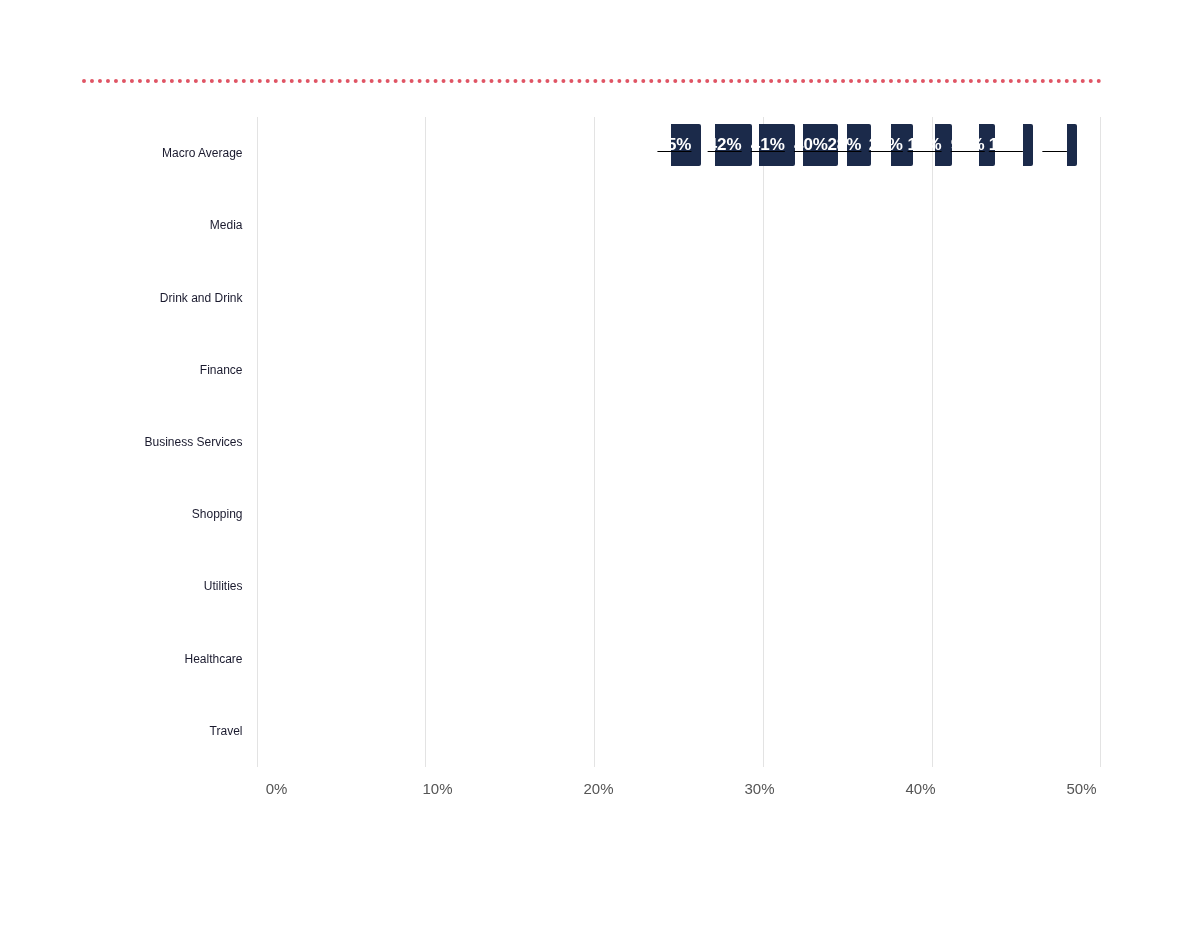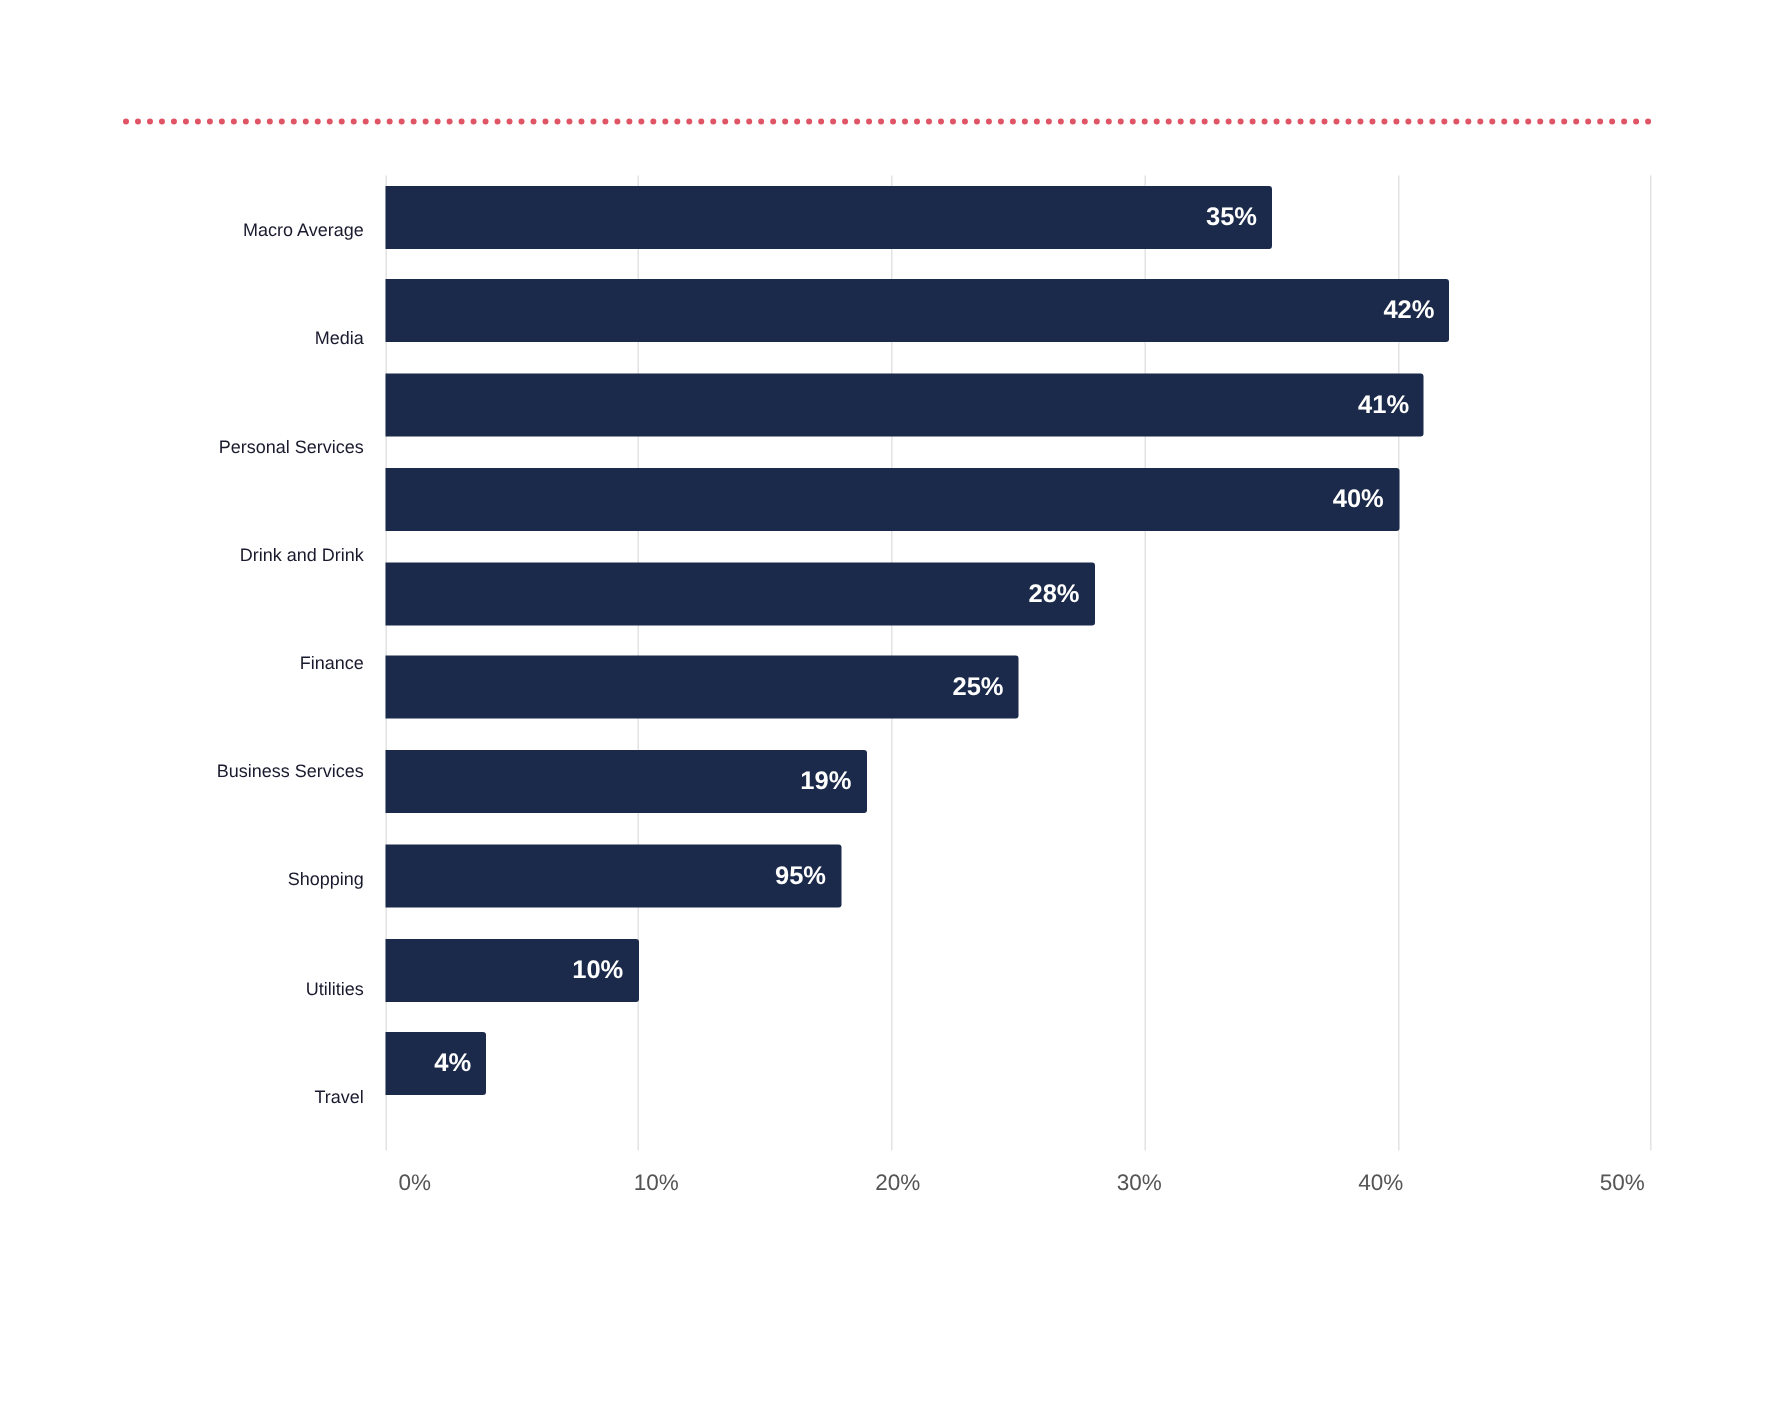--- a/index.html
+++ b/index.html
@@ -80,25 +80,26 @@
     }
     .grid-line {
       width: 1px;
       height: 100%;
       background: #d0d0d0;
       opacity: 0.6;
     }
     .bars-wrapper {
       flex: 1;
       display: flex;
-      flex-direction: column;
-      justify-content: space-between;
+      flex-direction: row;
+      justify-content: flex-end;
       padding-bottom: 30px;
       position: relative;
       z-index: 2;
+      text-decoration: underline;
     }
     .bar-row {
       display: flex;
       align-items: center;
       height: 55px;
     }
     .bar {
       background: #1b2a4a;
       height: 42px;
       border-radius: 0 2px 2px 0;
@@ -136,26 +137,26 @@
 
 <div class="chart-container">
   <h1 class="chart-title"></h1>
   <div class="dotted-line">
     <div class="dotted-line-inner"></div>
   </div>
   <div class="chart-area">
     <div class="y-labels" id="y-labels">
         <div class="y-label">Macro Average</div>
         <div class="y-label">Media</div>
-        <div class="y-label">Personal Services</div>
         <div class="y-label">Drink and Drink</div>
         <div class="y-label">Finance</div>
         <div class="y-label">Business Services</div>
         <div class="y-label">Shopping</div>
         <div class="y-label">Utilities</div>
+        <div class="y-label">Healthcare</div>
         <div class="y-label">Travel</div>
       </div>
     <div class="bars-section">
       <div class="grid-lines" id="grid-lines">
           <div class="grid-line"></div>
           <div class="grid-line"></div>
           <div class="grid-line"></div>
           <div class="grid-line"></div>
           <div class="grid-line"></div>
           <div class="grid-line"></div>

